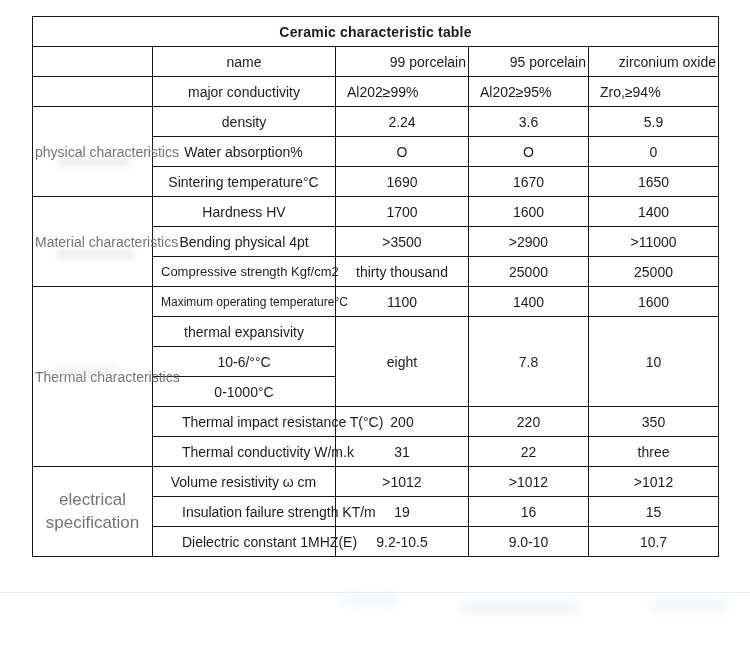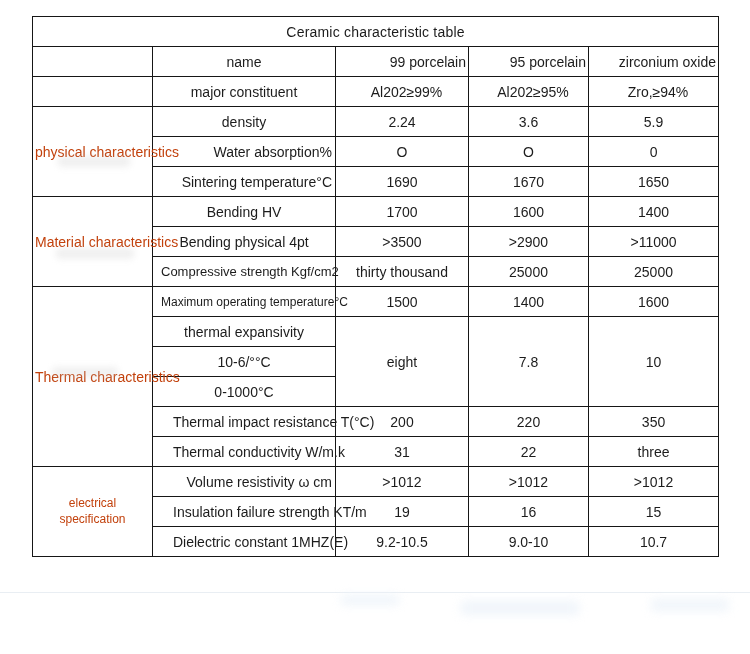--- a/index.html
+++ b/index.html
@@ -25,34 +25,35 @@
     text-align: center;
     vertical-align: middle;
     white-space: nowrap;
     overflow: visible;
   }
   td.title-cell {
     height: 32px;
     font-size: 15.5px;
     padding-left: 80px; 
     letter-spacing: .2px;
+    font-weight: bold;
   }
   td.grp {
     text-align: left;
     padding-left: 13px;
     font-size: 13.5px;
-    color: #c2410c;
-  }
-  td.grp.small { font-size: 12px; line-height: 1.3; }
+    color: #737373;
+  }
+  td.grp.small { font-size: 17px; line-height: 1.3; }
   td.lbl { font-size: 14.5px; }
-  td.lbl.ra { text-align: right; padding-right: 3px; }
-  td.lbl.spill { text-align: left; padding-left: 20px; }
+  td.lbl.ra { padding-right: 3px; }
+  td.lbl.spill { text-align: left; padding-left: 29px; }
   td.lbl.spill.sm { font-size: 12px; padding-left: 8px; }
   td.val {}
-  td.val.la { text-align: center; padding-left: 11px; }
+  td.val.la { text-align: left; padding-left: 11px; }
   td.hdr { font-size: 14.5px; margin-top: 40px; }
   td.hdr.ra { text-align: right; padding-right: 2px; }
   
   .ghost {
     position: absolute;
     background: #c4c4c4;
     opacity: .25;
     filter: blur(3px);
     border-radius: 3px;
   }
@@ -90,21 +91,21 @@
   <tr>
     <td class="grp"></td>
     <td class="lbl">name</td>
     <td class="hdr ra">99 porcelain</td>
     <td class="hdr ra">95 porcelain</td>
     <td class="hdr ra">zirconium oxide</td>
   </tr>
 
   <tr>
     <td class="grp"></td>
-    <td class="lbl">major constituent</td>
+    <td class="lbl">major conductivity</td>
     <td class="val la">Al202≥99%</td>
     <td class="val la">Al202≥95%</td>
     <td class="val la">Zro,≥94%</td>
   </tr>
 
   <tr>
     <td class="grp" rowspan="3">physical characteristics</td>
     <td class="lbl">density</td>
     <td class="val">2.24</td>
     <td class="val">3.6</td>
@@ -118,42 +119,42 @@
   </tr>
   <tr>
     <td class="lbl ra">Sintering temperature°C</td>
     <td class="val">1690</td>
     <td class="val">1670</td>
     <td class="val">1650</td>
   </tr>
 
   <tr>
     <td class="grp" rowspan="3">Material characteristics</td>
-    <td class="lbl">Bending HV</td>
+    <td class="lbl">Hardness HV</td>
     <td class="val">1700</td>
     <td class="val">1600</td>
     <td class="val">1400</td>
   </tr>
   <tr>
     <td class="lbl">Bending physical 4pt</td>
     <td class="val">&gt;3500</td>
     <td class="val">&gt;2900</td>
     <td class="val">&gt;11000</td>
   </tr>
   <tr>
     <td class="lbl spill sm" style="font-size:13px">Compressive strength Kgf/cm2</td>
     <td class="val">thirty thousand</td>
     <td class="val">25000</td>
     <td class="val">25000</td>
   </tr>
 
   <tr>
     <td class="grp" rowspan="6">Thermal characteristics</td>
     <td class="lbl spill sm">Maximum operating temperature°C</td>
-    <td class="val">1500</td>
+    <td class="val">1100</td>
     <td class="val">1400</td>
     <td class="val">1600</td>
   </tr>
   <tr>
     <td class="lbl">thermal expansivity</td>
     <td class="val" rowspan="3">eight</td>
     <td class="val" rowspan="3">7.8</td>
     <td class="val" rowspan="3">10</td>
   </tr>
   <tr>

